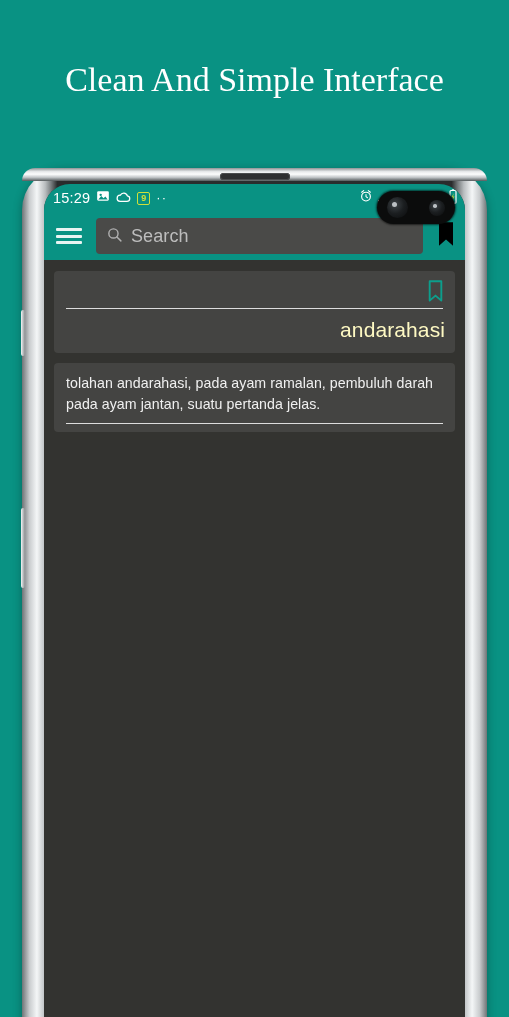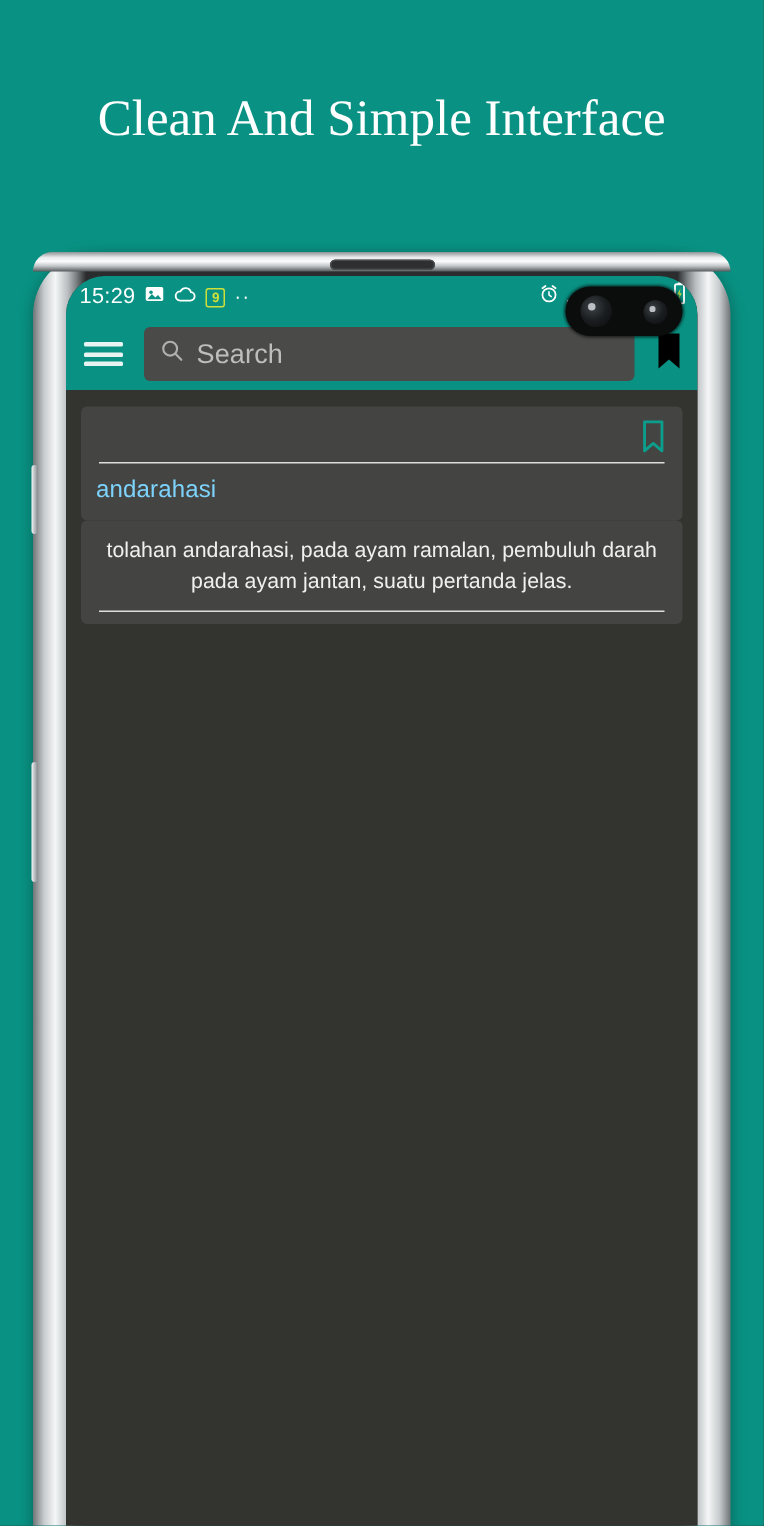--- a/index.html
+++ b/index.html
@@ -256,32 +256,32 @@
     justify-content: flex-end;
     height: 22px;
     align-items: flex-start;
   }
   .card-rule {
     height: 1px;
     background: #dddddd;
     margin: 7px 2px 0 2px;
   }
   .word-title {
-    color: #7dd3fc;
-    font-size: 16px;
-    text-align: left;
+    color: #fef9c3;
+    font-size: 21px;
+    text-align: right;
     padding-top: 9px;
     letter-spacing: 0.1px;
   }
   .def-card {
     background: #444442;
     border-radius: 4px;
+    margin-top: 10px;
     padding: 10px 12px 0 12px;
     box-sizing: border-box;
-    text-align: center;
   }
   .def-text {
     color: #f0f0f0;
     font-size: 14.2px;
     line-height: 1.45;
     letter-spacing: 0.05px;
   }
   .def-rule {
     height: 1px;
     background: #dddddd;

